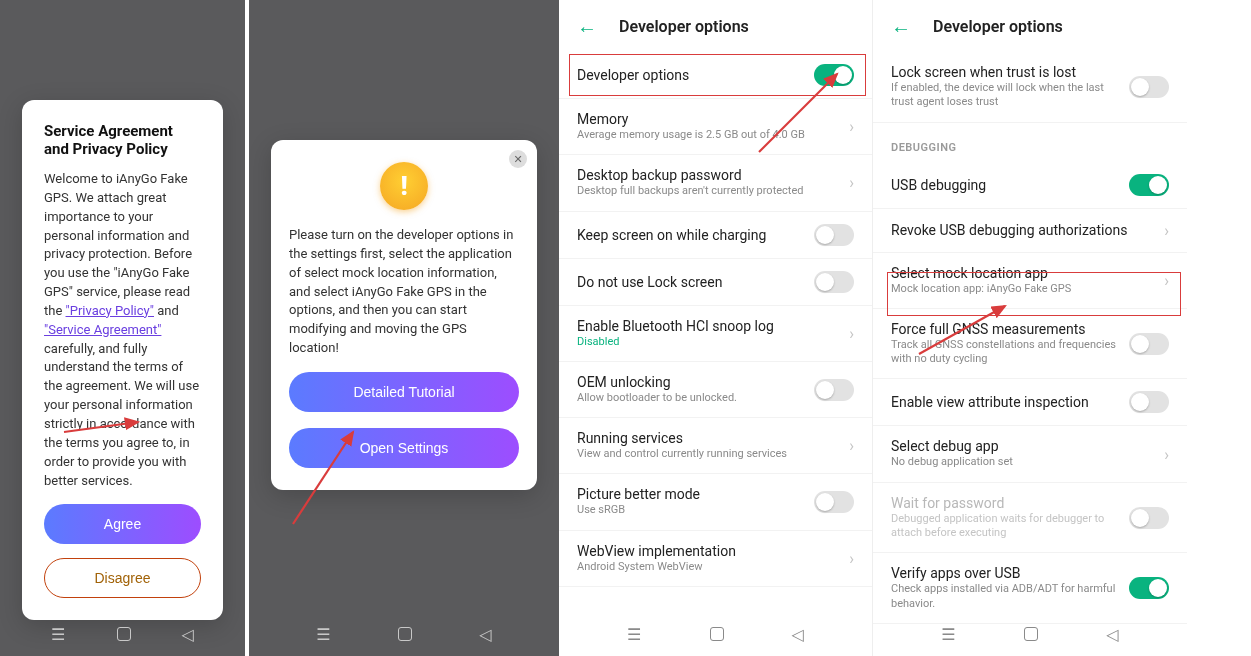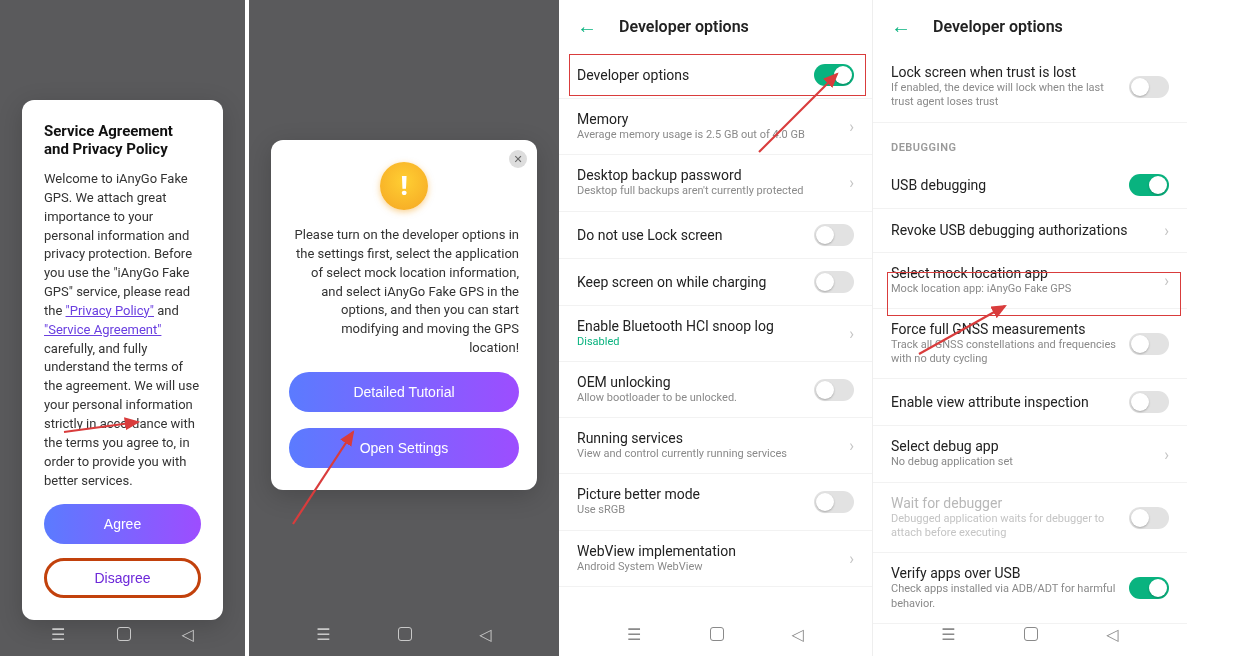--- a/index.html
+++ b/index.html
@@ -56,22 +56,22 @@
     font-size: 14px;
     margin-top: 14px;
     cursor: pointer;
   }
   .btn.primary {
     background: linear-gradient(90deg, #5b7bff, #9d4dff);
     color: #fff;
   }
   .btn.secondary {
     background: #fff;
-    border: 3px solid #c2410c;
-    color: #6d28d9;
+    border: 1px solid #c2410c;
+    color: #a16207;
   }
 
   
   .bgtext {
     position: absolute;
     left: 0; right: 0;
     text-align: center;
     top: 470px;
     font-size: 15px;
     color: #222;
@@ -234,21 +234,21 @@
 </div>
 
 <div class="gap"></div>
 
 <div class="panel p2">
   <div class="bgtext">Modify GPS positioning without root!</div>
 
   <div class="card card2">
     <div class="close-x">✕</div>
     <div class="excl">!</div>
-    <p style="text-align:right">Please turn on the developer options in the settings first, select the application of select mock location information, and select iAnyGo Fake GPS in the options, and then you can start modifying and moving the GPS location!</p>
+    <p style="text-align:left">Please turn on the developer options in the settings first, select the application of select mock location information, and select iAnyGo Fake GPS in the options, and then you can start modifying and moving the GPS location!</p>
     <button class="btn primary">Detailed Tutorial</button>
     <button class="btn primary" style="margin-top:16px">Open Settings</button>
   </div>
 
   <div class="arrow" style="left:30px; top:420px;">
     <svg width="120" height="110">
       <defs>
           <marker id="ah2" markerWidth="8" markerHeight="8" refX="6" refY="3" orient="auto">
             <path d="M0,0 L7,3 L0,6 Z" fill="#d93c3c"></path>
           </marker>
@@ -287,27 +287,27 @@
       </div>
       <div class="row">
         <div class="txt">
           <div class="title">Desktop backup password</div>
           <div class="sub">Desktop full backups aren't currently protected</div>
         </div>
         <span class="chev">›</span>
       </div>
       <div class="row">
         <div class="txt">
+          <div class="title">Keep screen on while charging</div>
+        </div>
+        <div class="toggle"></div>
+      </div>
+      <div class="row">
+        <div class="txt">
           <div class="title">Do not use Lock screen</div>
-        </div>
-        <div class="toggle"></div>
-      </div>
-      <div class="row">
-        <div class="txt">
-          <div class="title">Keep screen on while charging</div>
         </div>
         <div class="toggle"></div>
       </div>
       <div class="row">
         <div class="txt">
           <div class="title">Enable Bluetooth HCI snoop log</div>
           <div class="sub teal">Disabled</div>
         </div>
         <span class="chev">›</span>
       </div>
@@ -411,21 +411,21 @@
       </div>
       <div class="row">
         <div class="txt">
           <div class="title">Select debug app</div>
           <div class="sub">No debug application set</div>
         </div>
         <span class="chev">›</span>
       </div>
       <div class="row disabled">
         <div class="txt">
-          <div class="title">Wait for debugger</div>
+          <div class="title">Wait for password</div>
           <div class="sub">Debugged application waits for debugger to attach before executing</div>
         </div>
         <div class="toggle"></div>
       </div>
       <div class="row">
         <div class="txt">
           <div class="title">Verify apps over USB</div>
           <div class="sub">Check apps installed via ADB/ADT for harmful behavior.</div>
         </div>
         <div class="toggle on"></div>

